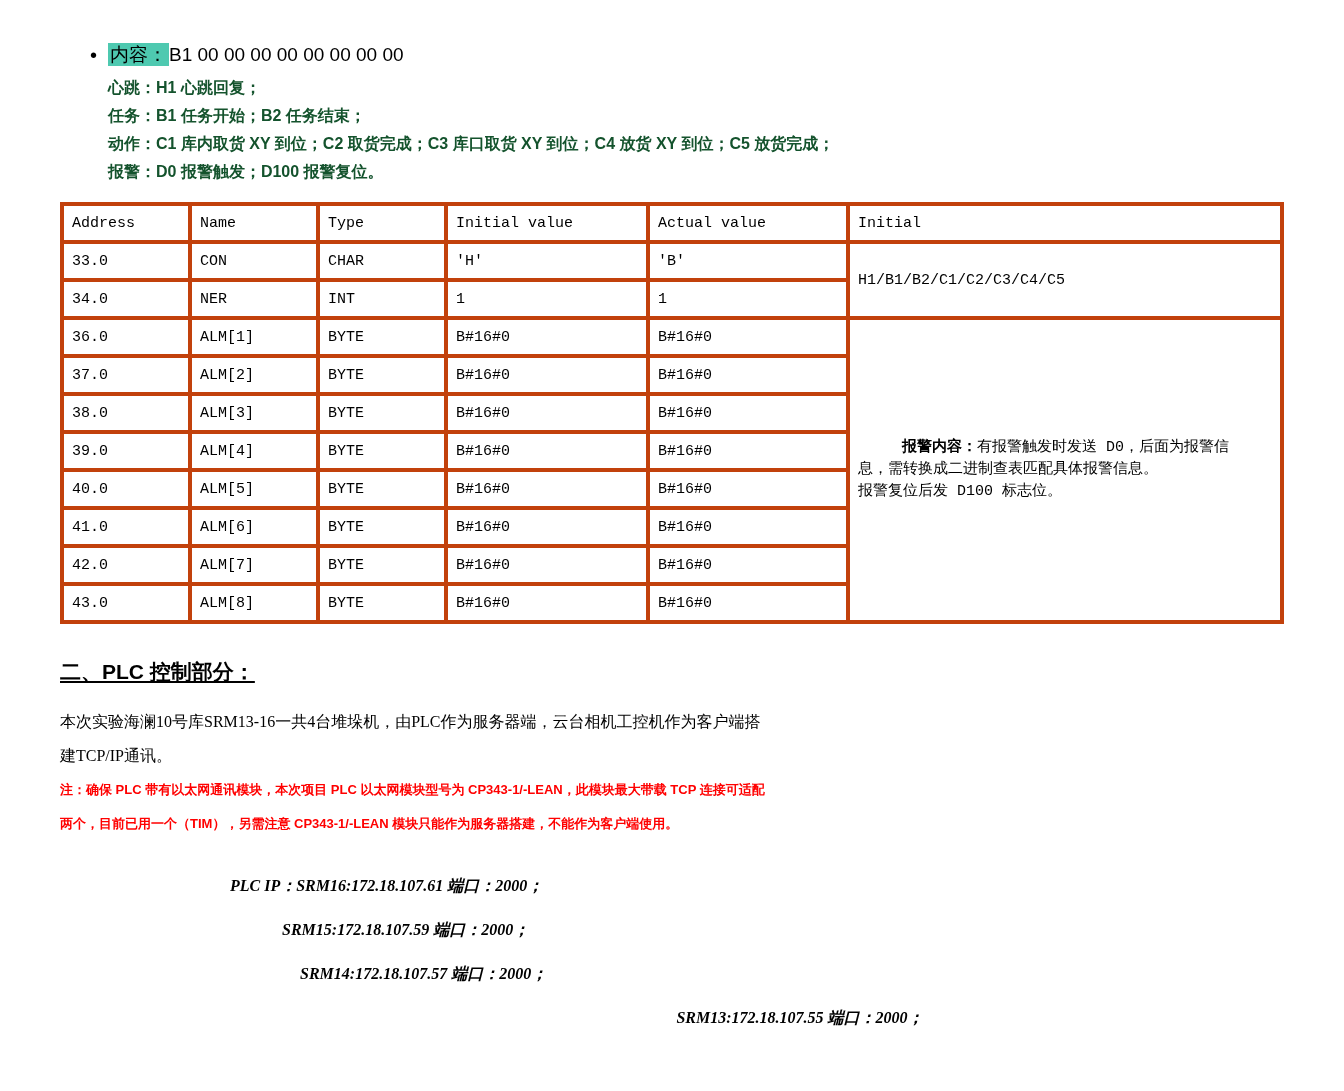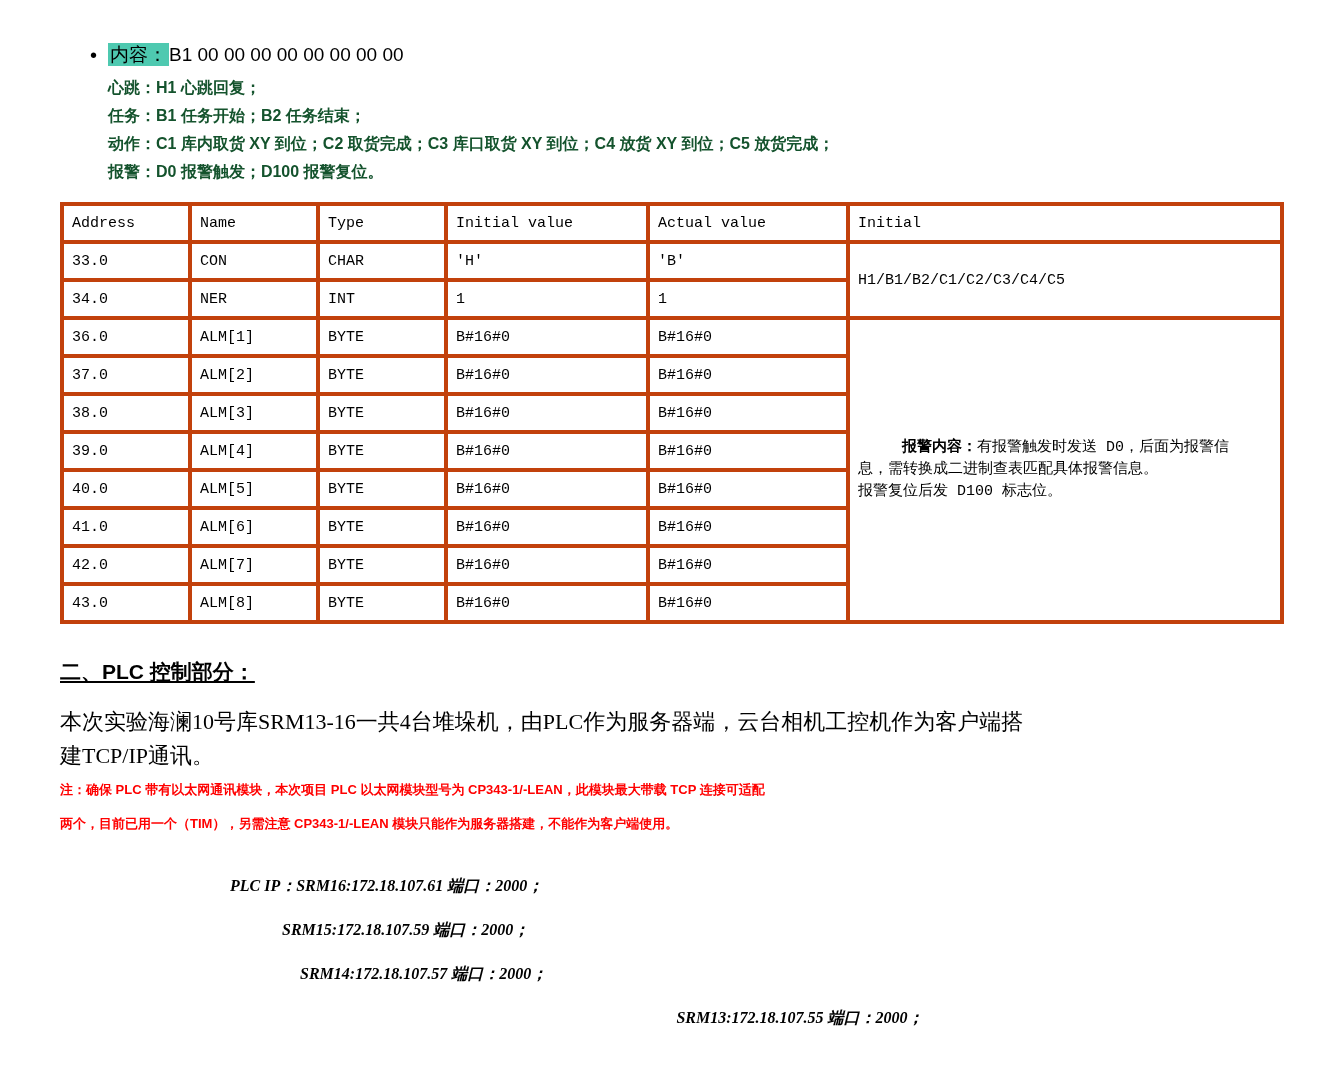--- a/index.html
+++ b/index.html
@@ -89,21 +89,21 @@
 
   
   h2.section {
     font-size: 21px;
     font-weight: bold;
     margin: 34px 0 22px 0;
     font-family: "Liberation Sans", sans-serif;
     text-decoration: underline;
   }
   p.para {
-    font-size: 22px;
+    font-size: 16px;
     line-height: 28px;
     margin: 0 0 6px 0;
     font-family: "Liberation Serif", serif;
     max-width: 1120px;
   }
   p.note {
     color: #ff0000;
     font-size: 13px;
     line-height: 28px;
     margin: 6px 0 0 0;

